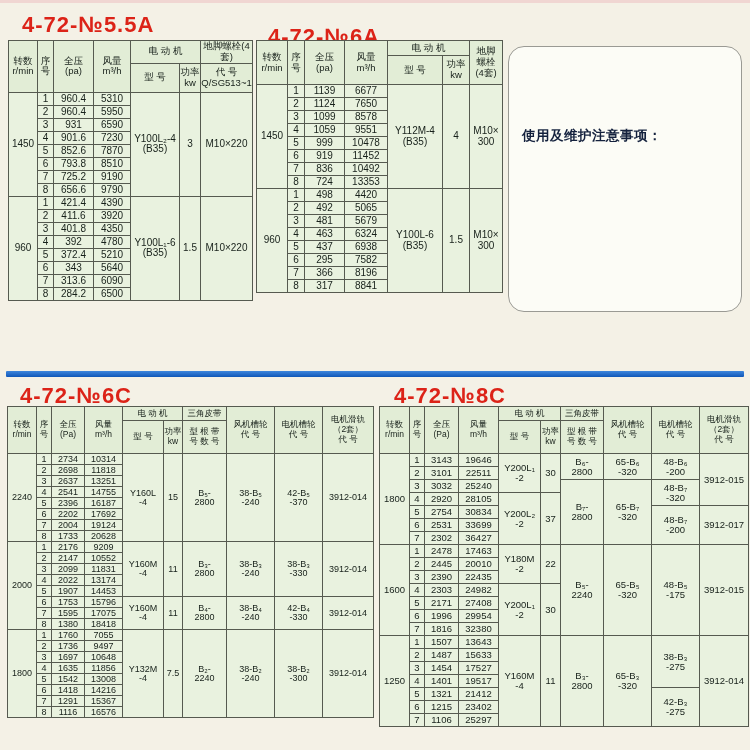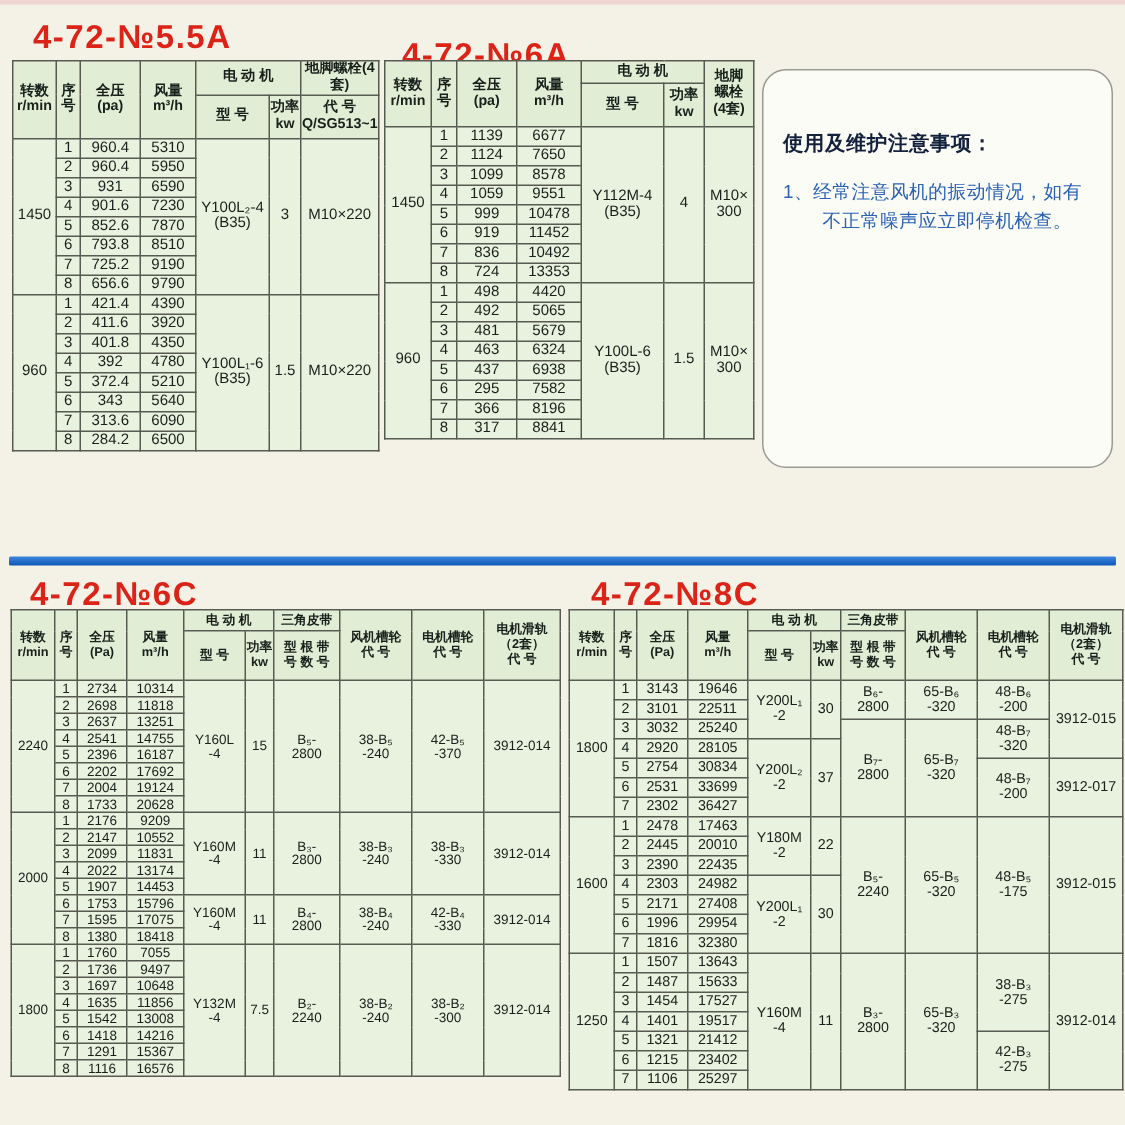--- a/index.html
+++ b/index.html
@@ -43,21 +43,21 @@
   table.dtable th, table.dtable td {
     border: 1px solid #565a50;
     text-align: center;
     vertical-align: middle;
     white-space: pre-line;
     overflow: hidden;
     padding: 0;
     color: #17201a;
   }
   table.dtable th {
-    font-weight: bold;
+    font-weight: normal;
     background: #e2edd6;
   }
   
   .toptbl th { font-size: 9.5px; line-height: 1.15; }
   .toptbl thead tr.tier1 th { height: 15px; }
   .toptbl thead tr.tier2 th { height: 29px; }
   .toptbl tbody td { height: 13px; font-size: 10px; line-height: 1.05; }
   
   .bottbl th { font-size: 8.5px; line-height: 1.15; }
   .bottbl thead tr.tier1 th { height: 14px; }
@@ -73,20 +73,21 @@
     border: 1.5px solid #9a9a94;
     border-radius: 16px;
     padding: 40px 13px 10px 13px;
   }
   .notes-title {
     font-size: 13.5px;
     font-weight: bold;
     color: #14213d;
     margin-bottom: 14px;
     letter-spacing: 0.5px;
+    margin-top: 40px;
   }
   .note-item {
     font-size: 12.5px;
     color: #2b62b5;
     line-height: 1.5;
     padding-left: 2.1em;
     text-indent: -2.1em;
     margin-bottom: 2px;
     letter-spacing: 0.3px;
   }
@@ -356,21 +357,20 @@
           <td>8</td>
           <td>317</td>
           <td>8841</td>
         </tr>
       </tbody>
     </table>
   </div>
 
 <div class="notes-box">
   <div class="notes-title">使用及维护注意事项：</div>
-  <div class="note-item">1、经常注意风机的振动情况，如有不正常噪声应立即停机检查。</div>
 </div>
 
 <div class="blue-divider"></div>
 
 <div id="title-6c" class="section-title">4-72-№6C</div>
 <div id="title-8c" class="section-title">4-72-№8C</div>
 
 <div id="wrap-6c" class="tbl-wrap bottbl">
     <table class="dtable" style="width: 366px;">
       <colgroup>

